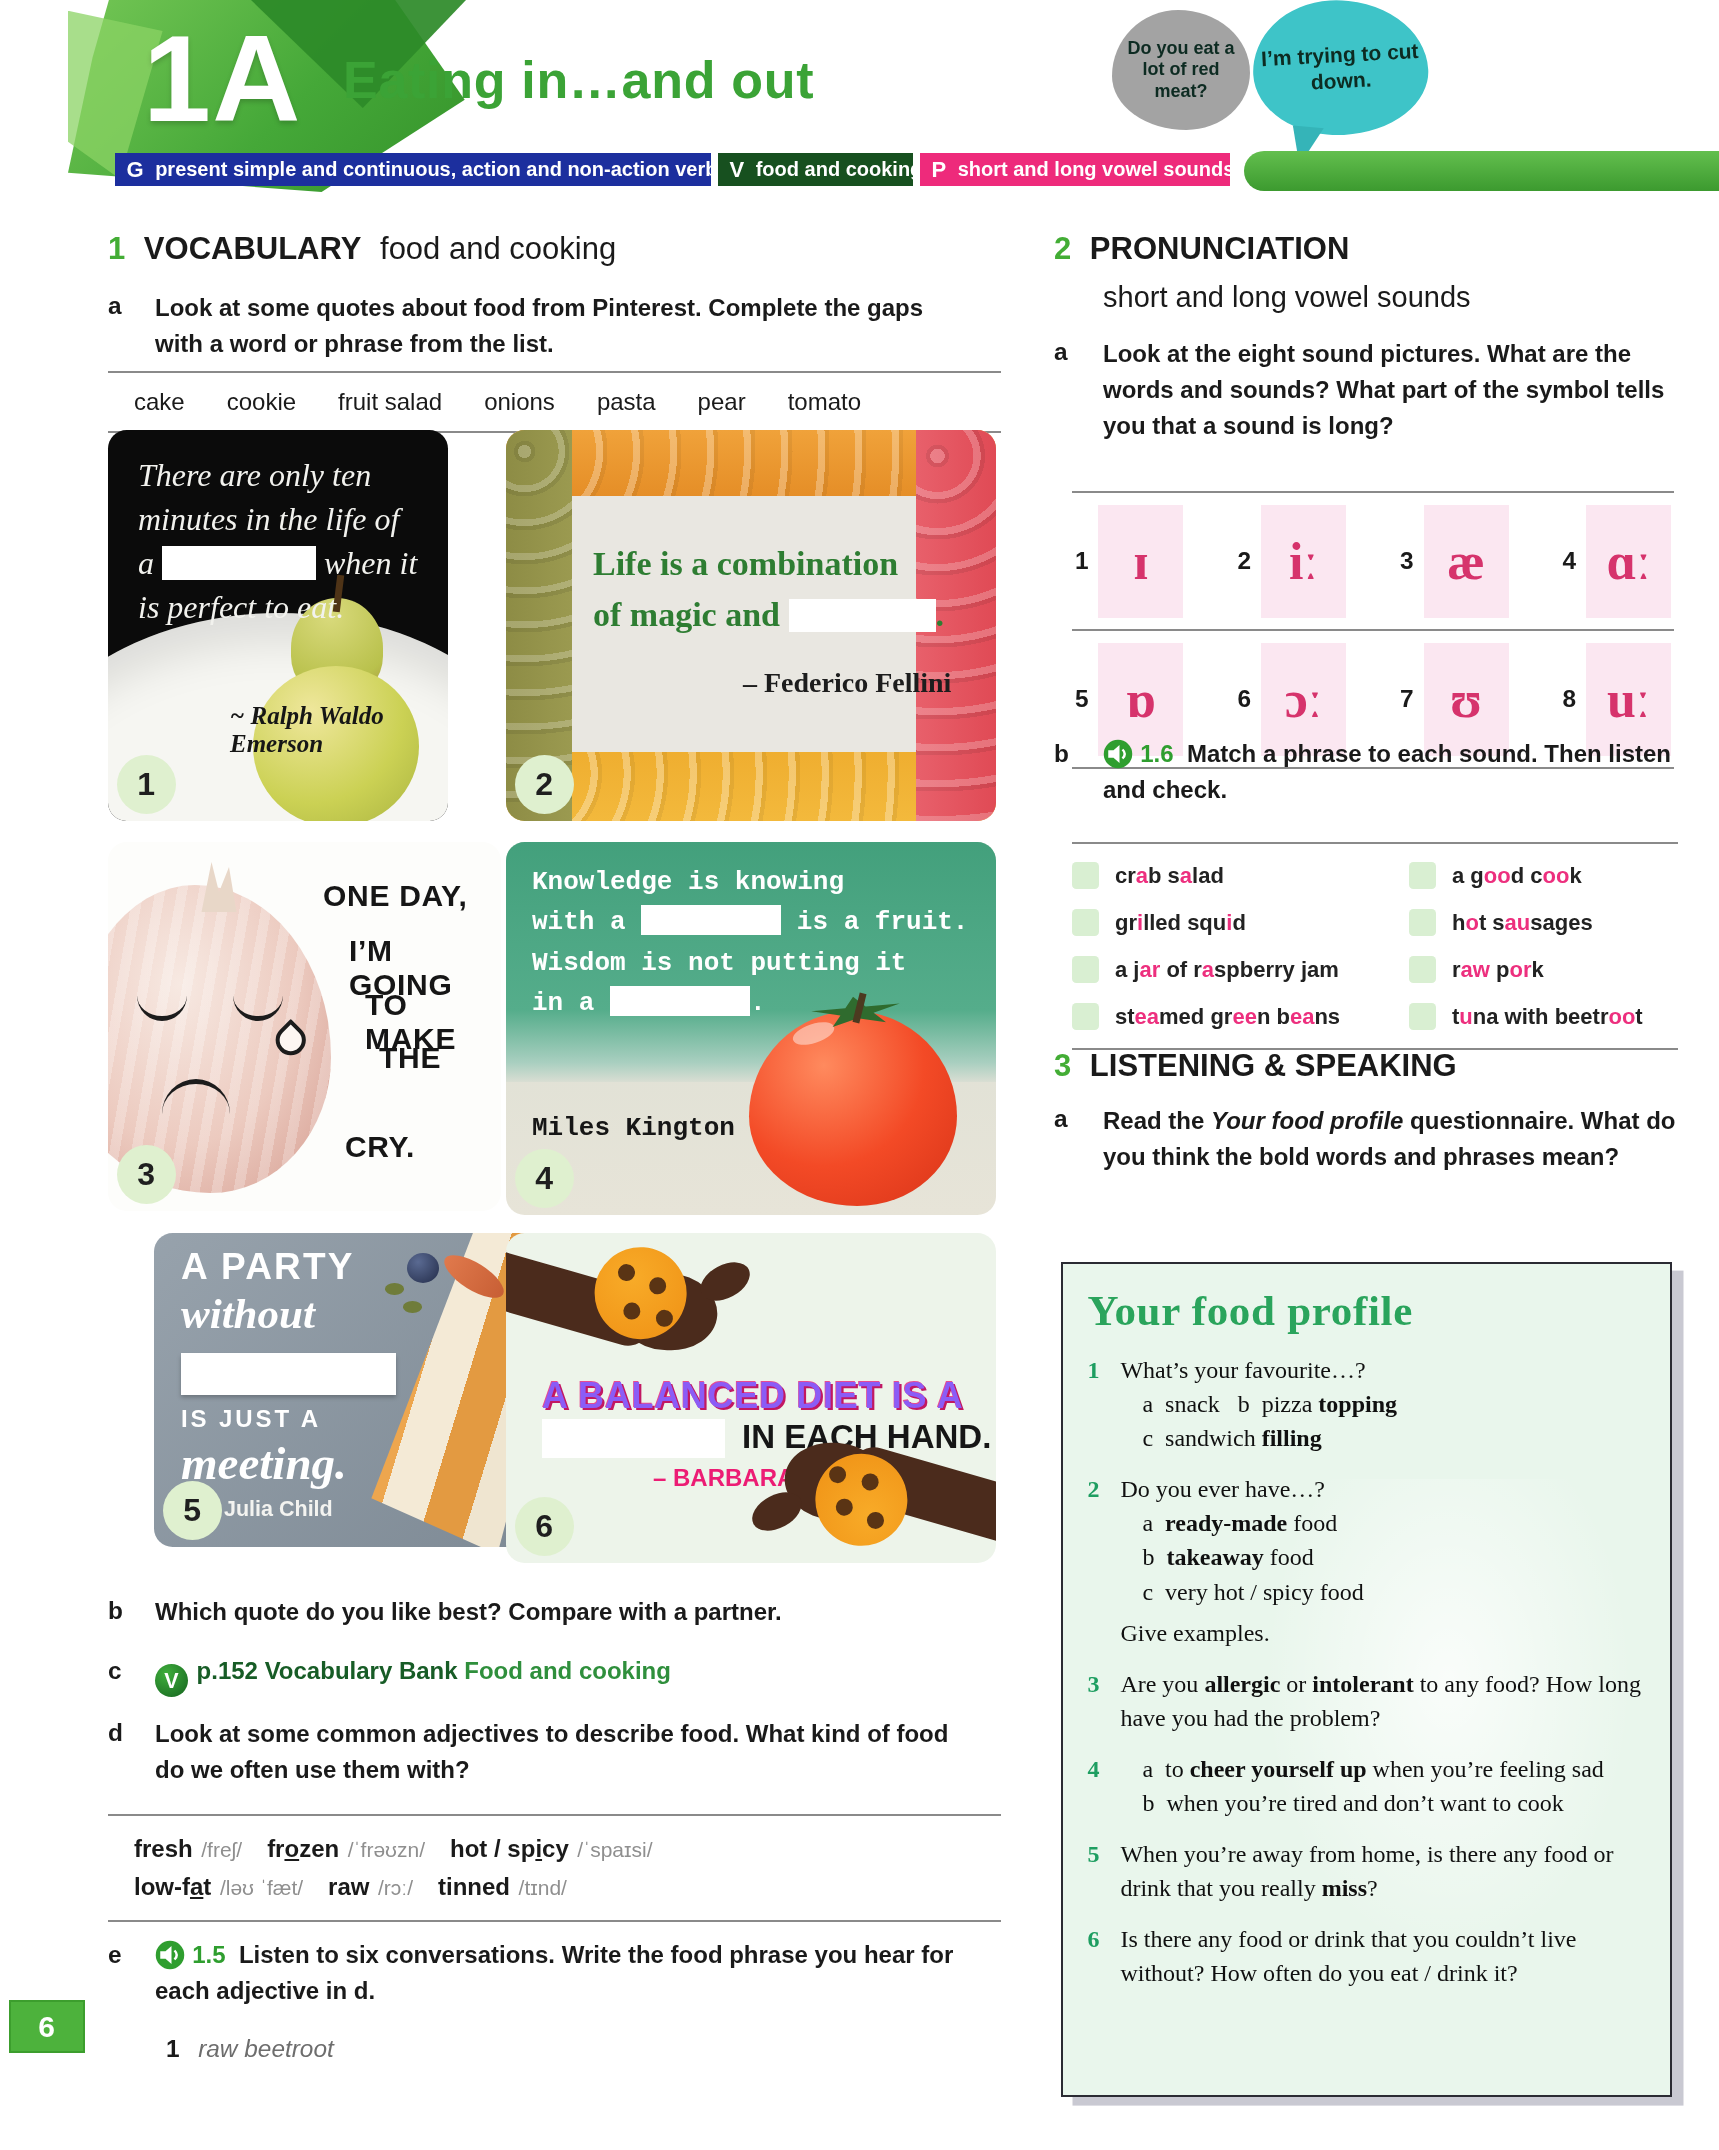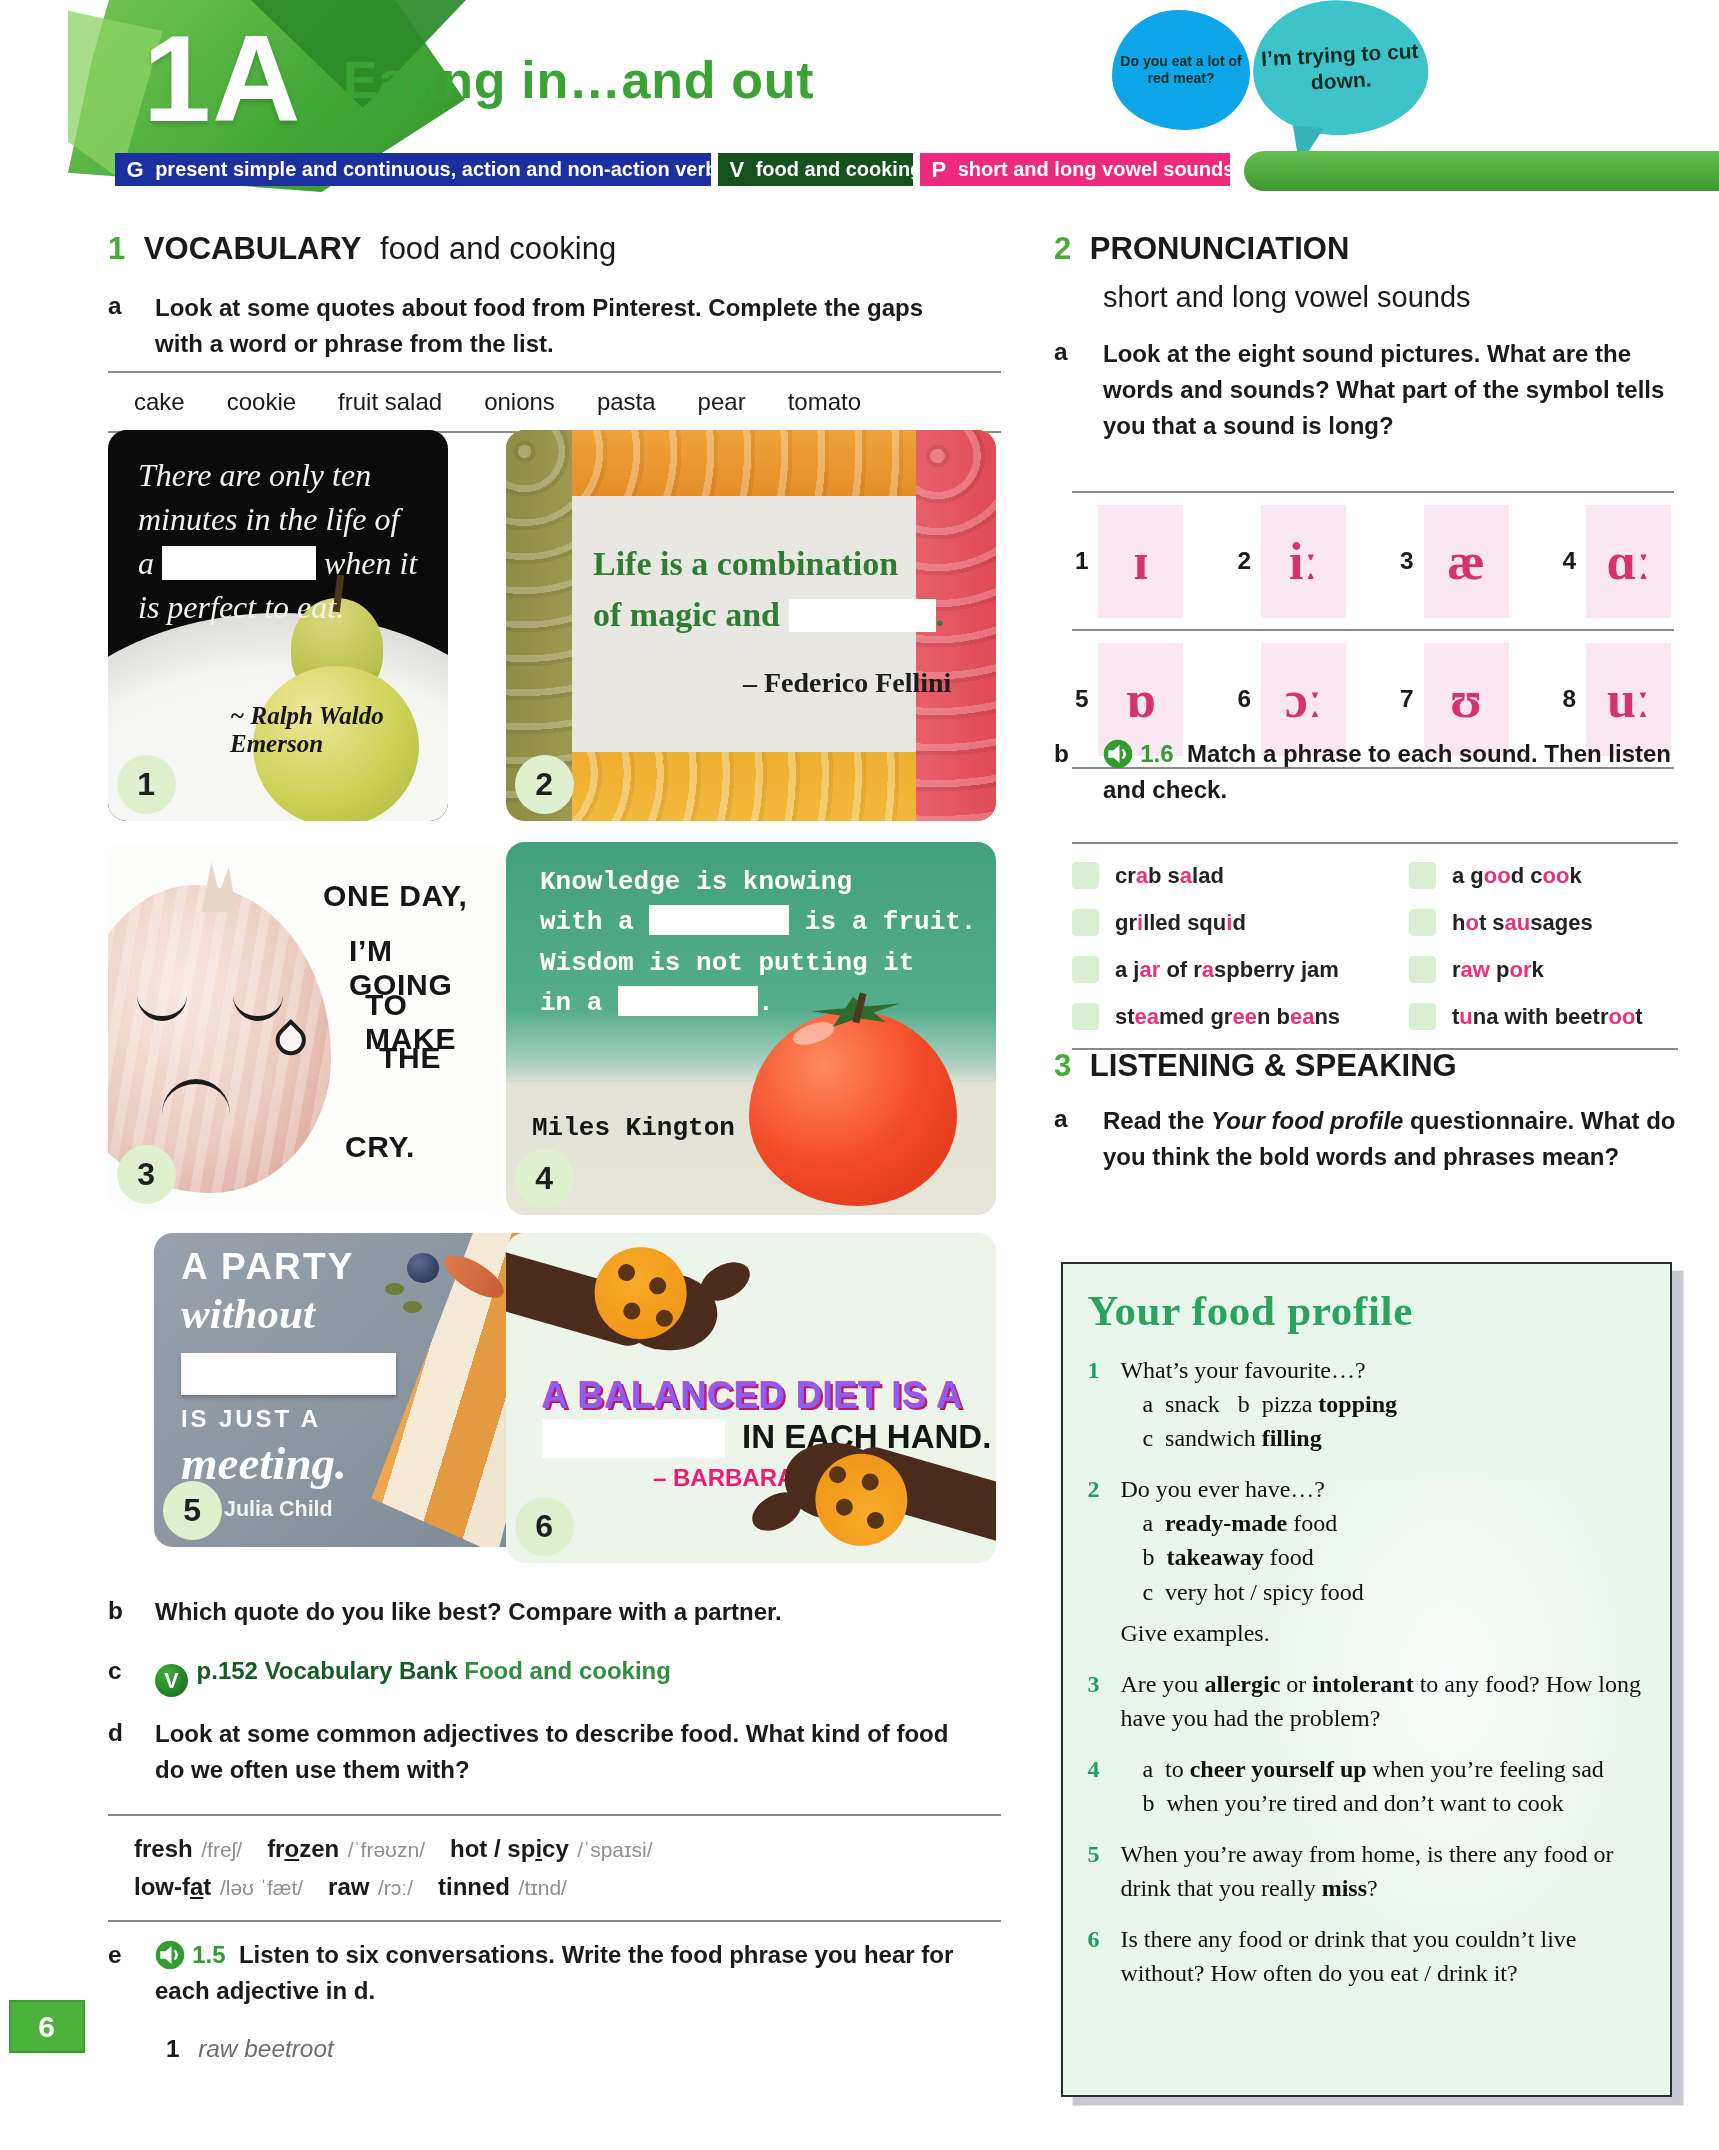--- a/index.html
+++ b/index.html
@@ -14,21 +14,21 @@
   .page-title{position:absolute;left:343px;top:50px;font-size:52px;font-weight:bold;color:#3ba336;letter-spacing:0.7px;}
 
   .tagbar{position:absolute;top:153px;height:33px;display:flex;align-items:center;color:#fff;font-weight:bold;font-size:20px;padding:0 11.5px;box-sizing:border-box;white-space:nowrap;}
   .tag-code{font-size:22px;margin-right:11.5px;}
   .tag-g{left:115px;width:596px;background:#1c2f9e;}
   .tag-v{left:718px;width:195px;background:#17501f;}
   .tag-p{left:920px;width:310px;background:#ee2a7b;}
   .swoosh{position:absolute;left:1244px;right:0;top:151px;height:40px;background:linear-gradient(180deg,#63bf4e,#3c9a2f);border-radius:24.4px 0 0 24.4px;}
 
   .bubble{position:absolute;display:flex;align-items:center;justify-content:center;text-align:center;font-weight:bold;color:#0d2b22;}
-  .bubble1{left:1112px;top:10px;width:138px;height:120px;background:#0ea5e9;border-radius:48% 52% 46% 54%/55% 52% 48% 45%;font-size:14px;line-height:1.18;padding:4.3px;box-sizing:border-box;}
+  .bubble1{left:1112px;top:10px;width:138px;height:120px;background:#a3a3a3;border-radius:48% 52% 46% 54%/55% 52% 48% 45%;font-size:18px;line-height:1.18;padding:4.3px;box-sizing:border-box;}
   .bubble2{left:1253px;top:0;width:175px;height:135px;background:#3ec4c8;border-radius:46% 54% 50% 50%/52% 55% 45% 48%;font-size:21px;line-height:1.2;transform:rotate(-3deg);padding:5.7px;box-sizing:border-box;}
   .bubble2:after{content:"";position:absolute;left:34px;bottom:-29px;width:0;height:0;border-left:10px solid transparent;border-right:21.5px solid transparent;border-top:39px solid #35b4b8;transform:rotate(8deg);}
 
   
   .sec-line{position:absolute;display:flex;gap:18.6px;align-items:baseline;font-size:31px;font-weight:bold;}
   .sec-num{color:#43ad35;}
   .sec-sub{font-weight:normal;}
   .item-label{position:absolute;font-size:24.4px;font-weight:bold;}
   .item-text{position:absolute;font-size:24px;font-weight:bold;line-height:1.5;}
   .rule-box{position:absolute;border-top:2.2px solid #8a8a8a;border-bottom:2.2px solid #8a8a8a;box-sizing:border-box;}
@@ -74,21 +74,21 @@
   .sprout{position:absolute;left:86px;top:20px;width:50px;height:50px;background:#e8d7c8;clip-path:polygon(15% 100%,35% 0,50% 60%,70% 10%,85% 100%);}
   .eye{position:absolute;width:50px;height:23px;border-bottom:5px solid #1c1c1c;border-radius:0 0 55% 55%/0 0 100% 100%;}
   .eye-l{left:29px;top:151px;}
   .eye-r{left:125px;top:151px;}
   .tear{position:absolute;left:168px;top:183px;width:21.5px;height:21.5px;border:4.3px solid #1c1c1c;background:#fdf6f2;border-radius:4% 50% 50% 50%;transform:rotate(45deg);}
   .mouth{position:absolute;left:54px;top:237px;width:68px;height:30px;border-top:5.7px solid #1c1c1c;border-radius:50% 50% 0 0/100% 100% 0 0;}
   .c3-line{position:absolute;font-weight:bold;color:#161616;font-size:30px;letter-spacing:0.7px;}
 
   .card4{left:506px;top:842px;width:490px;height:373px;background:linear-gradient(180deg,#d9ded3 0,#e7e4d8 100%);}
   .c4-green{position:absolute;left:0;top:0;right:0;height:240px;background:linear-gradient(180deg,#43a07c,#55ad8b 70%,#a9cfc0 92%,#d9ded3);}
-  .c4-text{position:absolute;left:34px;top:20px;font-family:"Liberation Mono","DejaVu Sans Mono",monospace;font-weight:bold;color:#fff;font-size:26px;line-height:1.55;}
+  .c4-text{position:absolute;left:26px;top:20px;font-family:"Liberation Mono","DejaVu Sans Mono",monospace;font-weight:bold;color:#fff;font-size:26px;line-height:1.55;}
   .c4-attr{position:absolute;left:26px;top:271px;font-family:"Liberation Mono","DejaVu Sans Mono",monospace;font-weight:bold;color:#161616;font-size:26px;}
   .tomato{position:absolute;right:39px;bottom:8.6px;width:208px;height:195px;background:radial-gradient(circle at 36% 28%,#ff8a5e,#f34a26 52%,#d83318);border-radius:50% 50% 48% 52%/54% 54% 46% 46%;}
   .tomato:before{content:"";position:absolute;left:43px;top:13px;width:43px;height:18.6px;background:rgba(255,255,255,.45);border-radius:50%;transform:rotate(-18deg);}
   .leaves{position:absolute;right:93px;bottom:178px;width:93px;height:50px;background:#2f6b2e;clip-path:polygon(50% 0,61% 35%,98% 35%,68% 57%,79% 91%,50% 70%,21% 91%,32% 57%,2% 35%,39% 35%);transform:scaleY(.62) rotate(-8deg);}
   .stem4{position:absolute;right:133px;bottom:192px;width:7.2px;height:30px;background:#4c3a20;transform:rotate(14deg);}
 
   .card5{left:108px;top:1233px;width:393px;height:314px;background:linear-gradient(135deg,#97a2ac,#7e8a95);margin-left:46px;}
   .c5-col{position:absolute;left:27px;top:13px;color:#fff;}
   .c5-caps1{font-weight:bold;font-size:37px;letter-spacing:2.2px;}
   .c5-script{font-family:"Liberation Serif",serif;font-style:italic;font-weight:bold;font-size:43px;margin-top:1.4px;}

